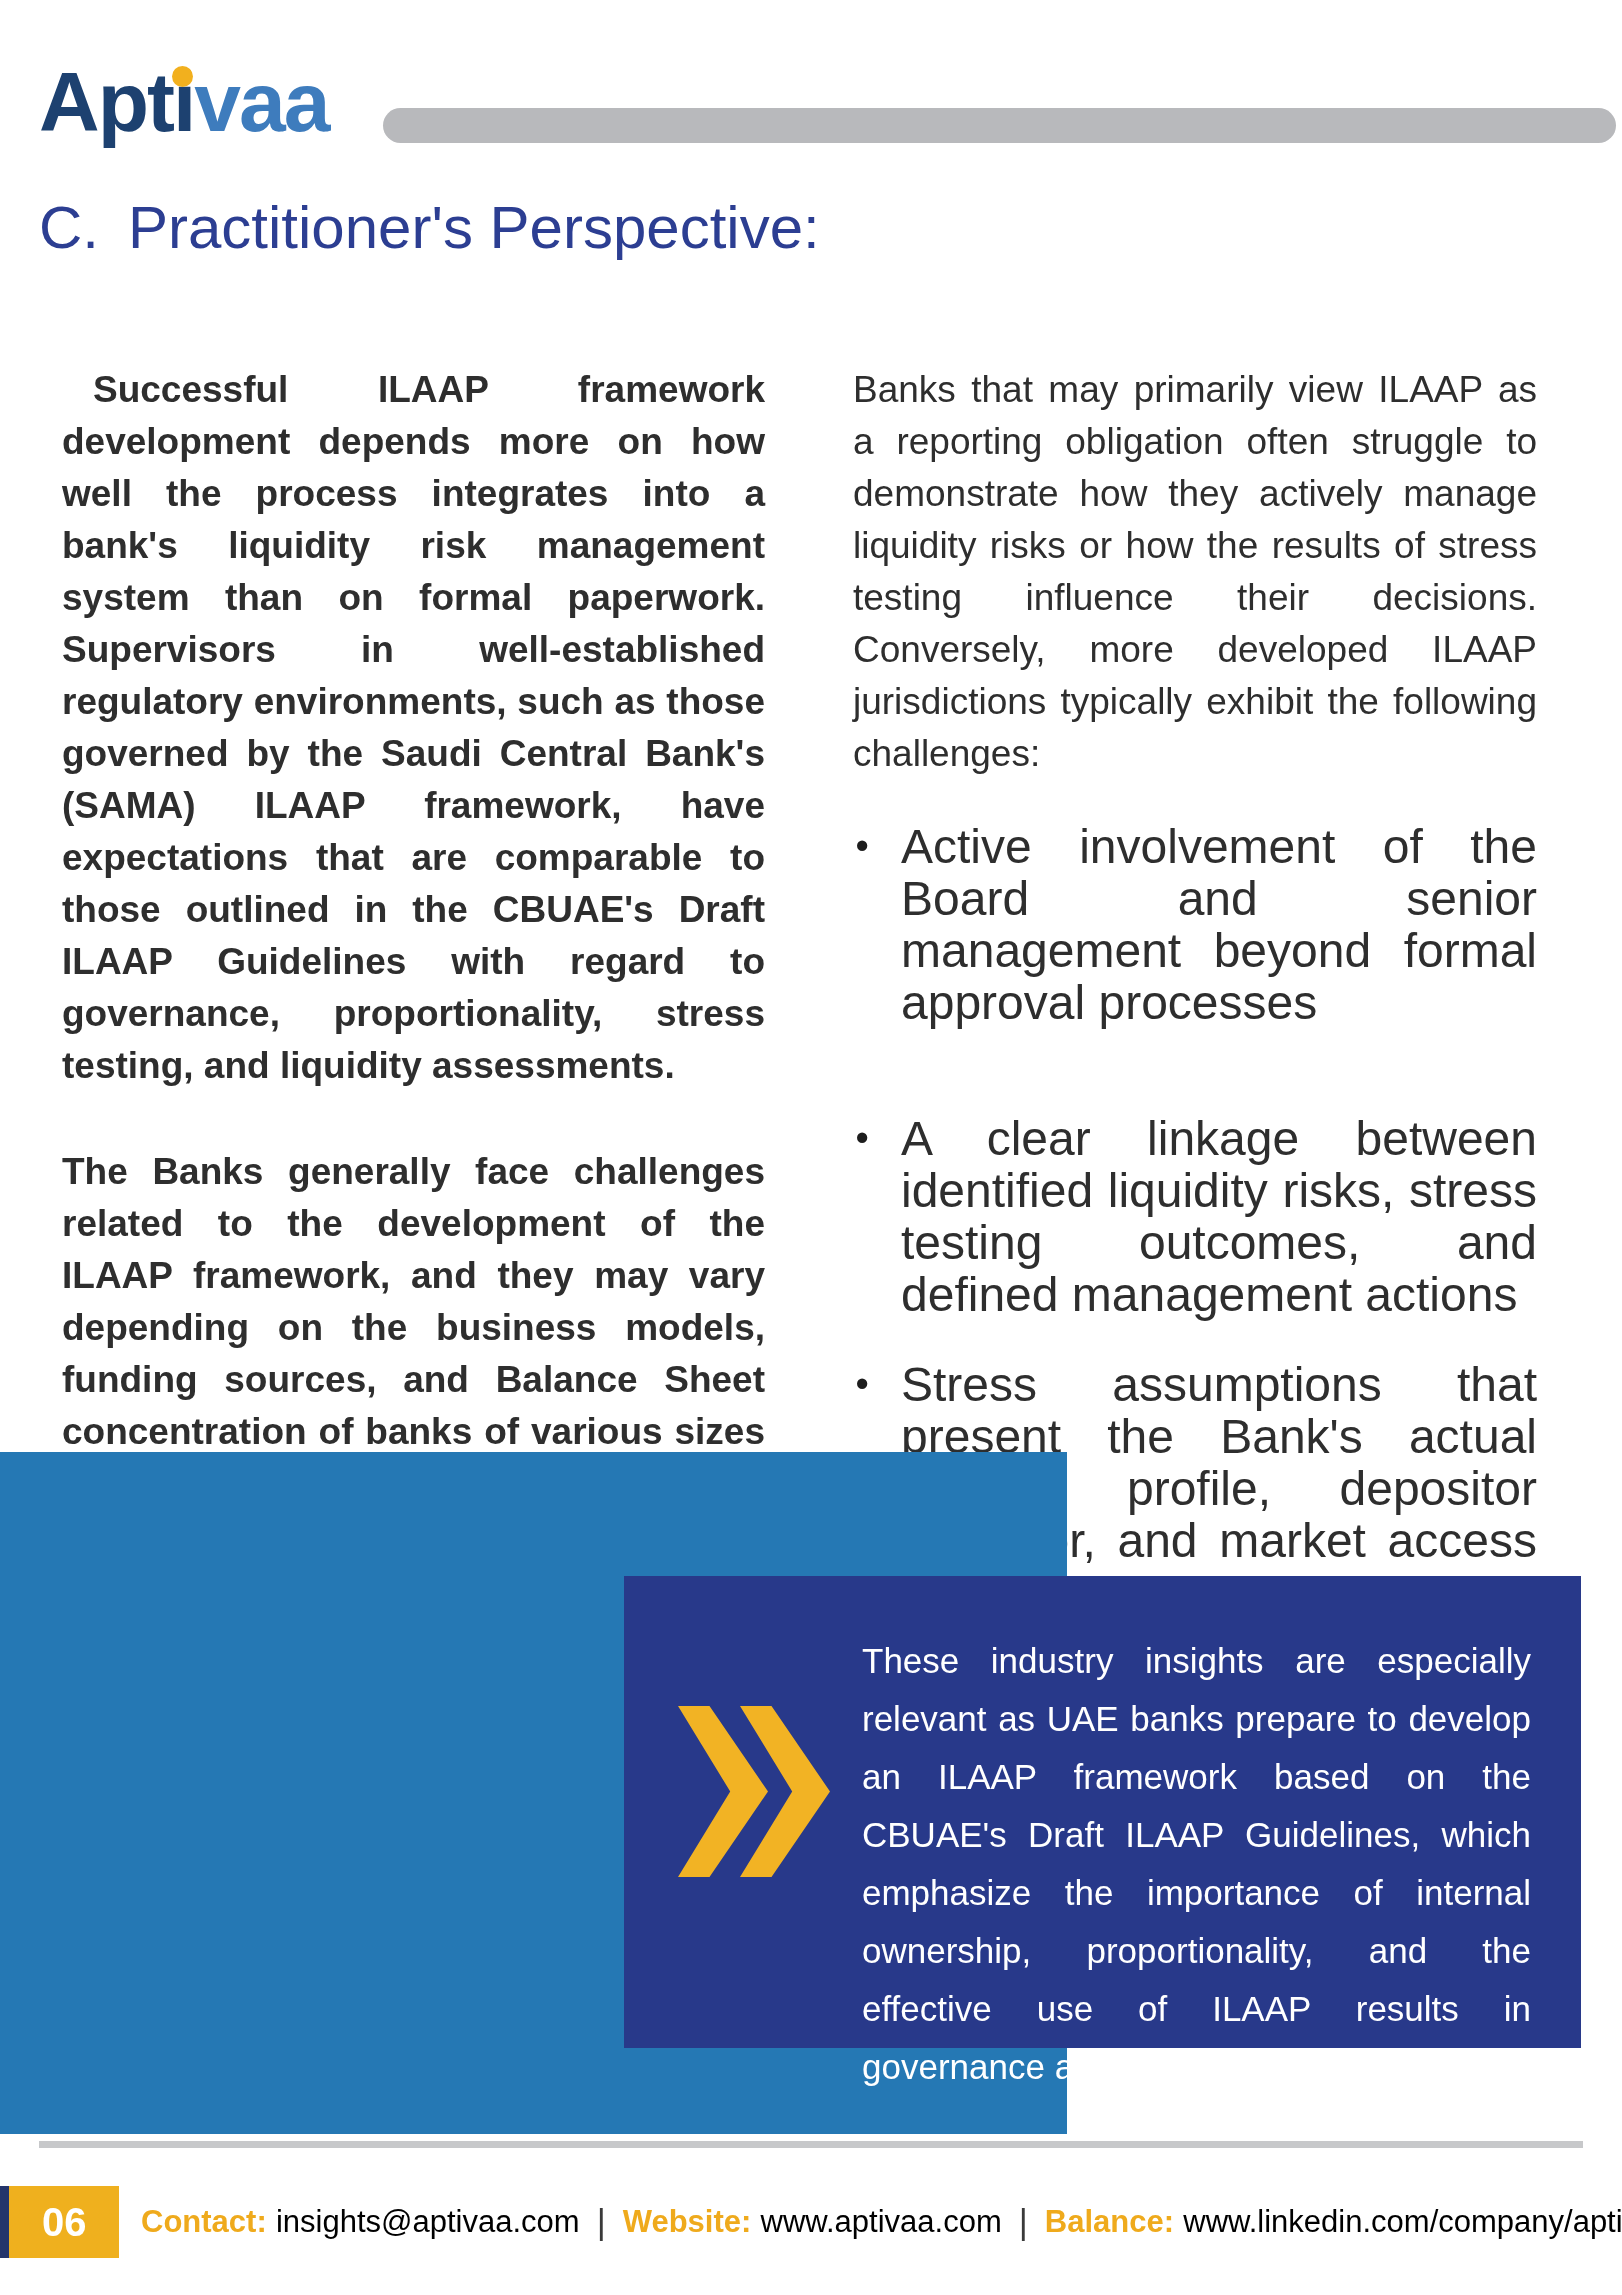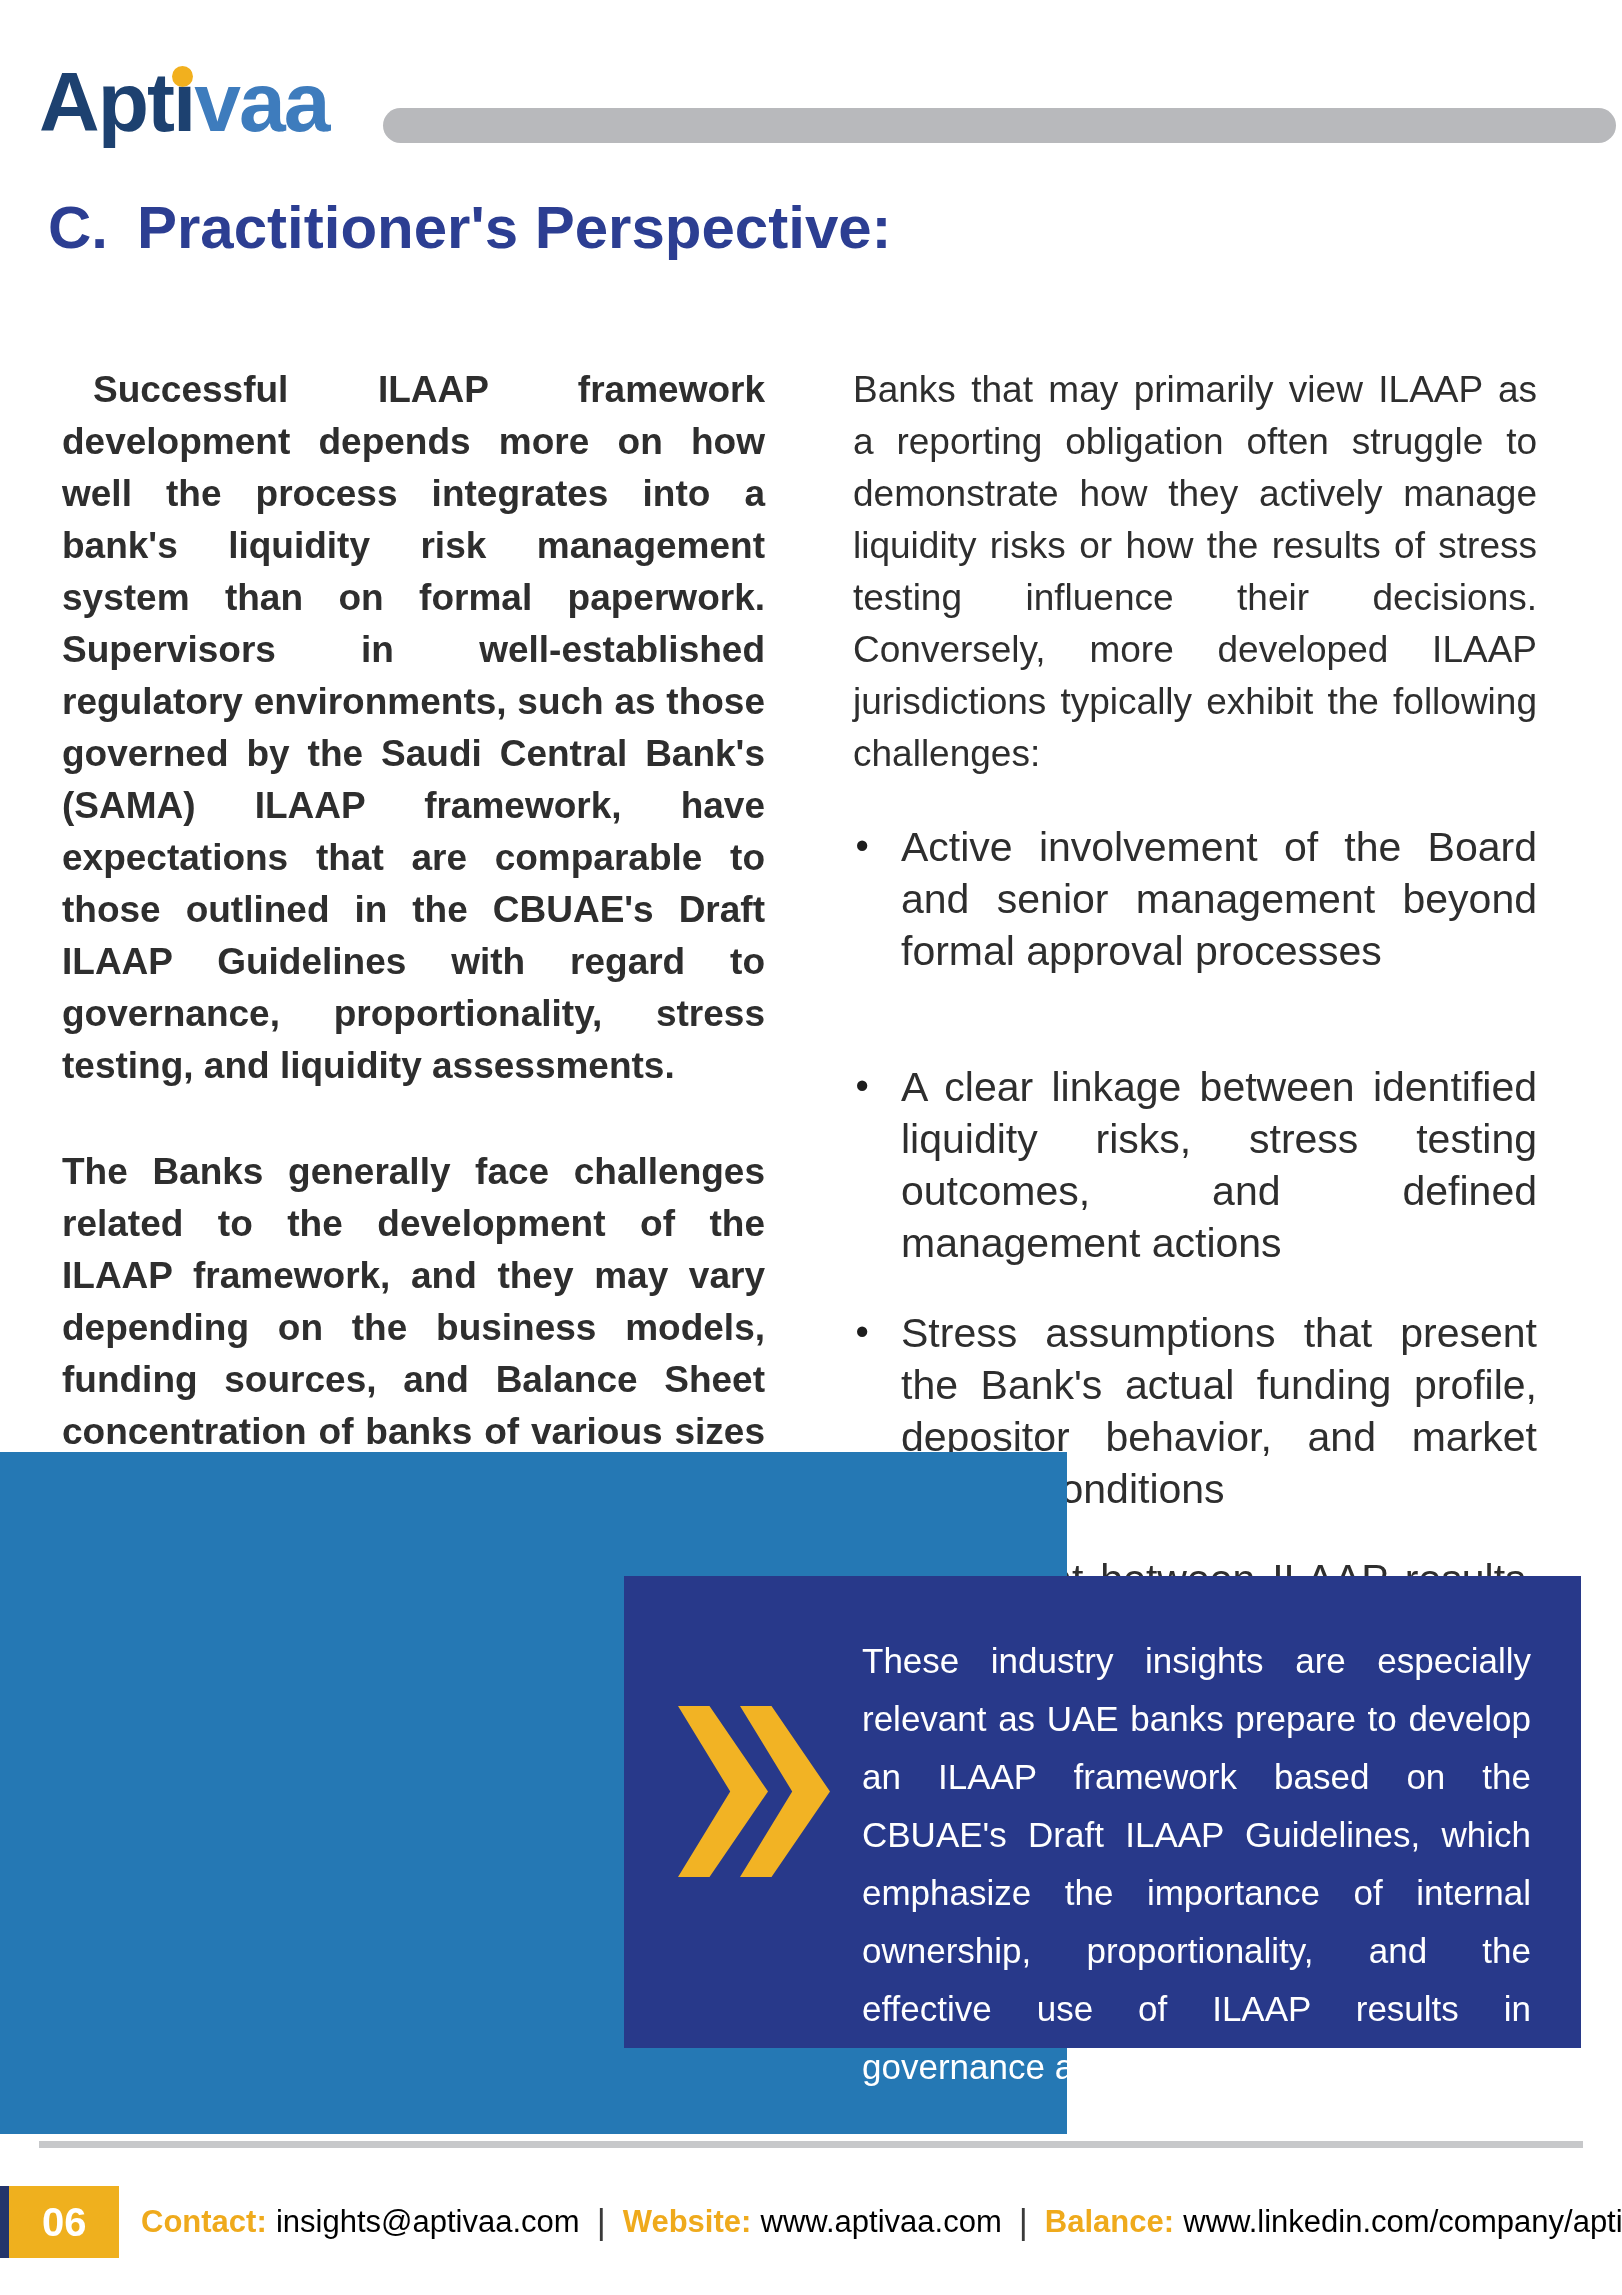--- a/index.html
+++ b/index.html
@@ -10,33 +10,33 @@
 
   
   .logo { position:absolute; left:39px; top:60px; font-size:84px; font-weight:bold; letter-spacing:-2px; line-height:1; white-space:nowrap; }
   .logo .lg-apt { color:#1d4170; }
   .logo .lg-i { color:#1d4170; position:relative; display:inline-block; }
   .logo .lg-i::after { content:""; position:absolute; left:-1.3px; top:5.9px; width:21px; height:21px; border-radius:50%; background:#f2b01e; }
   .logo .lg-vaa { color:#3e7cbd; }
   .gray-bar { position:absolute; left:383px; top:108px; width:1233px; height:35px; border-radius:17.7px; background:#b8b9bc; }
 
   
-  .heading { position:absolute; left:48px; top:195px;font-weight:bold; }
+  .heading { position:absolute; left:39px; top:195px; }
   .heading-line1 { font-size:60px; line-height:1.1; color:#2c3e92; white-space:nowrap; }
   .heading-line1 .hprefix { margin-right:29px; }
   .heading-line2 { margin-left:63px; margin-top:9.2px; font-size:56px; line-height:1.1; font-style:italic; color:#f2b01f; white-space:nowrap; }
 
   
   .col-left  { position:absolute; left:62px;  top:364px; width:703px;font-weight:bold; }
   .col-right { position:absolute; left:853px; top:364px; width:684px; }
   .body-p { margin:0; font-size:37px; line-height:52px; text-align:justify; color:#2e2e2e; }
   .p-indent { text-indent:31px; }
   .p-gap { margin-top:54px; }
   ul.bullets { list-style:none; margin:41px 0 0 0; padding:0; }
-  ul.bullets li { position:relative; padding-left:48px; font-size:41px; line-height:52px; text-align:justify; color:#2e2e2e; }
+  ul.bullets li { position:relative; padding-left:48px; font-size:48px; line-height:52px; text-align:justify; color:#2e2e2e; }
   ul.bullets li::before { content:"\2022"; position:absolute; left:2.6px; top:-1.3px; font-size:38px; color:#1d1d1d; }
   ul.bullets li.gap-lg { margin-bottom:84px; }
   ul.bullets li.gap-sm { margin-bottom:38px; }
 
   
   .rect-light { position:absolute; left:0; top:1452px; width:1067px; height:682px; background:#2578b4; }
   .rect-dark  { position:absolute; left:624px; top:1534px; width:957px; height:472px; background:#28398a;margin-top:42px; }
   .chevron-group { position:absolute; left:54px; top:130px; width:152px; height:171px; }
   .chevron { position:absolute; top:0; width:90px; height:171px; background:#f2b324;
              clip-path:polygon(0 0, 35% 0, 100% 50%, 35% 100%, 0 100%, 58% 50%); }

